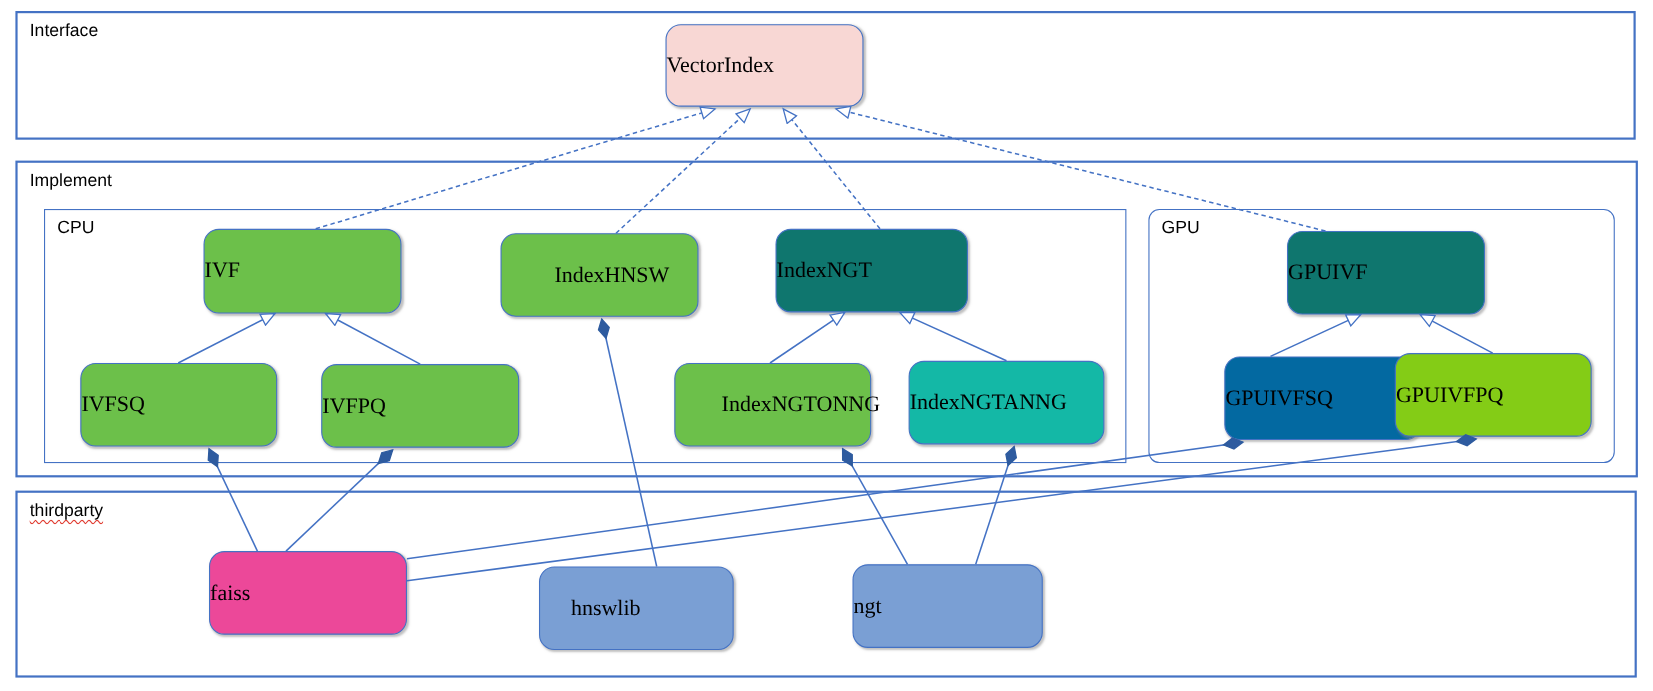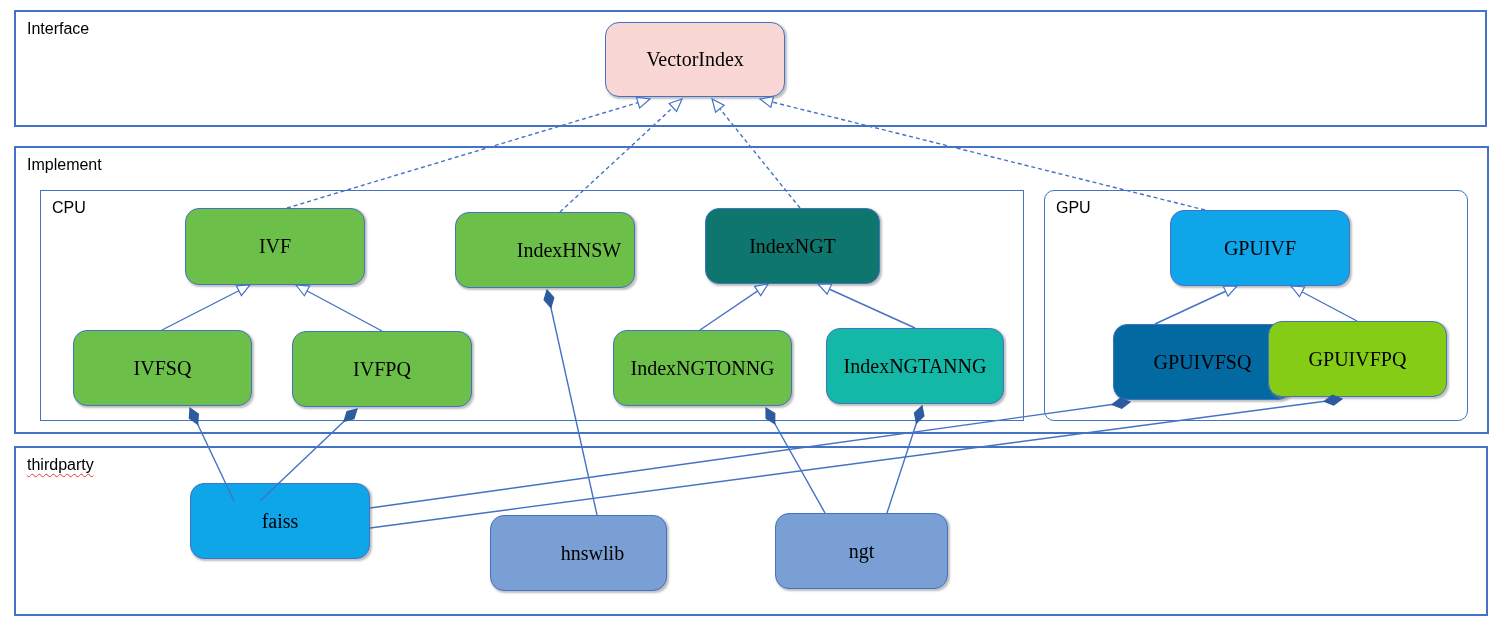--- a/index.html
+++ b/index.html
@@ -17,21 +17,21 @@
     font-size:16px;color:#000;line-height:1.2;white-space:nowrap;
   }
   .container-label.misspelled{
     text-decoration:underline wavy #e03c31;
     text-decoration-thickness:1px;
     text-underline-offset:3px;
   }
   .node{
     position:absolute;box-sizing:border-box;
     border:1.4px solid #4472c4;border-radius:14px;
-    display:flex;align-items:center;justify-content:center;
+    display:flex;align-items:center;justify-content:flex-start;
     box-shadow:1.5px 1.5px 2px rgba(130,130,130,.5);
   }
   .node-label{
     font-family:"Liberation Serif",serif;
     font-size:20px;color:#000;white-space:nowrap;
   }
   svg.edges{position:absolute;left:0;top:0;pointer-events:none;}
   .edge{fill:none;stroke:#4472c4;stroke-width:1.4px;}
   .edge.realization{stroke-dasharray:4 3;}
 </style>
@@ -65,36 +65,36 @@
     </div>
     <div class="node" style="left: 705px; top: 208px; width: 175px; height: 76px; background: #0f766e; border-color: rgb(68, 114, 196);">
       <span class="node-label">IndexNGT</span>
     </div>
     <div class="node" style="left: 73px; top: 330px; width: 179px; height: 76px; background: rgb(108, 192, 74); border-color: rgb(68, 114, 196);">
       <span class="node-label">IVFSQ</span>
     </div>
     <div class="node" style="left: 292px; top: 331px; width: 180px; height: 76px; background: rgb(108, 192, 74); border-color: rgb(68, 114, 196);">
       <span class="node-label">IVFPQ</span>
     </div>
-    <div class="node" style="left: 613px; top: 330px; width: 179px; height: 76px; background: rgb(108, 192, 74); border-color: rgb(68, 114, 196);">
+    <div class="node" style="left: 613px; top: 330px; width: 179px; height: 76px; background: rgb(108, 192, 74); border-color: rgb(68, 114, 196); padding-left: 42px;">
       <span class="node-label">IndexNGTONNG</span>
     </div>
     <div class="node" style="left: 826px; top: 328px; width: 178px; height: 76px; background: #14b8a6; border-color: rgb(68, 114, 196);">
       <span class="node-label">IndexNGTANNG</span>
     </div>
-    <div class="node" style="left: 1170px; top: 210px; width: 180px; height: 76px; background: #0ea5e9; border-color: rgb(68, 114, 196);">
+    <div class="node" style="left: 1170px; top: 210px; width: 180px; height: 76px; background: #0f766e; border-color: rgb(68, 114, 196);">
       <span class="node-label">GPUIVF</span>
     </div>
     <div class="node" style="left: 1113px; top: 324px; width: 179px; height: 76px; background: #0369a1; border-color: rgb(68, 114, 196);">
       <span class="node-label">GPUIVFSQ</span>
     </div>
     <div class="node" style="left: 1268px; top: 321px; width: 179px; height: 76px; background: #84cc16; border-color: rgb(68, 114, 196);">
       <span class="node-label">GPUIVFPQ</span>
     </div>
-    <div class="node" style="left: 190px; top: 483px; width: 180px; height: 76px; background: #0ea5e9; border-color: rgb(68, 114, 196);">
+    <div class="node" style="left: 190px; top: 501px; width: 180px; height: 76px; background: #ec4899; border-color: rgb(68, 114, 196);">
       <span class="node-label">faiss</span>
     </div>
     <div class="node" style="left: 490px; top: 515px; width: 177px; height: 76px; background: rgb(122, 159, 212); border-color: rgb(68, 114, 196); padding-left: 28px;">
       <span class="node-label">hnswlib</span>
     </div>
     <div class="node" style="left: 775px; top: 513px; width: 173px; height: 76px; background: rgb(122, 159, 212); border-color: rgb(68, 114, 196);">
       <span class="node-label">ngt</span>
     </div>
     <svg class="edges" width="1503" height="628">
       <defs>

